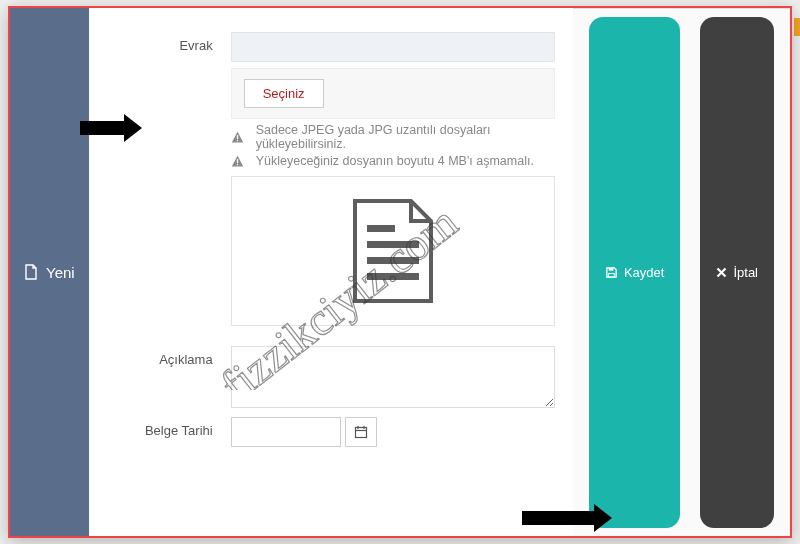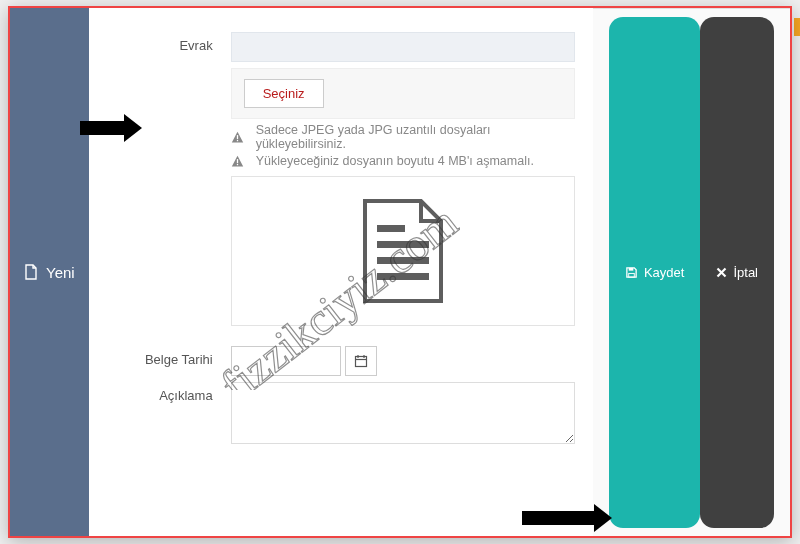--- a/index.html
+++ b/index.html
@@ -119,21 +119,21 @@
     resize: both;
     padding: 6px 8px;
     color: #555;
   }
   .modal-footer {
     border-top: 1px solid #e0e0e0;
     background: #fafafa;
     padding: 8px 16px;
     display: flex;
     justify-content: flex-end;
-    gap: 0;
+    gap: 20px;
   }
   .btn {
     border: none;
     border-radius: 14px;
     padding: 6px 16px;
     color: #fff;
     font-size: 13px;
     display: inline-flex;
     align-items: center;
     gap: 6px;
@@ -252,45 +252,45 @@
               <rect x="22" y="76" width="52" height="7" fill="#5e5e5e"></rect>
             </svg>
           </span>
         </div>
       </div>
     </div>
 
     <div style="height:14px"></div>
 
     <div class="form-row">
+      <div class="form-label">Açıklama</div>
+      <div class="form-field">
+        <textarea class="textarea" style=""></textarea>
+      </div>
+    </div>
+
+    <div class="form-row">
       <div class="form-label">Belge Tarihi</div>
       <div class="form-field">
         <div class="date-wrap">
           <input class="date-input" type="text" value="" style="">
           <button class="date-btn">
             <span>
               <svg width="14" height="14" viewBox="0 0 14 14" fill="none" stroke="#555" stroke-width="1.2">
                 <rect x="1.5" y="2.5" width="11" height="10"></rect>
                 <line x1="1.5" y1="5.5" x2="12.5" y2="5.5"></line>
                 <line x1="4" y1="1" x2="4" y2="4"></line>
                 <line x1="10" y1="1" x2="10" y2="4"></line>
                 <line x1="4" y1="8" x2="4" y2="8" stroke-width="2"></line>
                 <line x1="7" y1="8" x2="7" y2="8" stroke-width="2"></line>
                 <line x1="10" y1="8" x2="10" y2="8" stroke-width="2"></line>
               </svg>
             </span>
           </button>
         </div>
-      </div>
-    </div>
-
-    <div class="form-row">
-      <div class="form-label">Açıklama</div>
-      <div class="form-field">
-        <textarea class="textarea" style=""></textarea>
       </div>
     </div>
 
   </div>
 
   <div class="modal-footer">
     <button class="btn btn-save">
       <span>
         <svg width="13" height="13" viewBox="0 0 14 14" fill="#fff">
           <path d="M2 2h8l2 2v8H2z" fill="none" stroke="#fff" stroke-width="1.4"></path>

